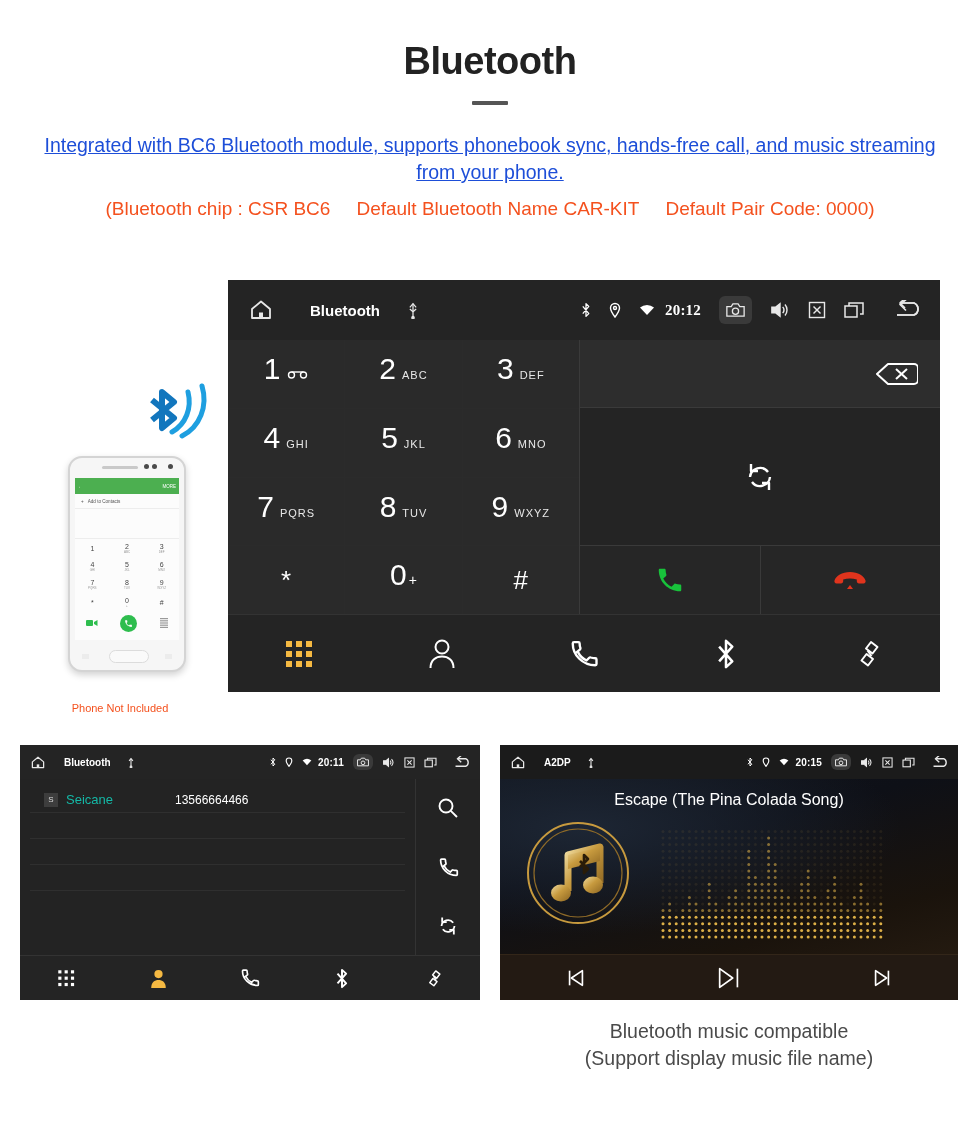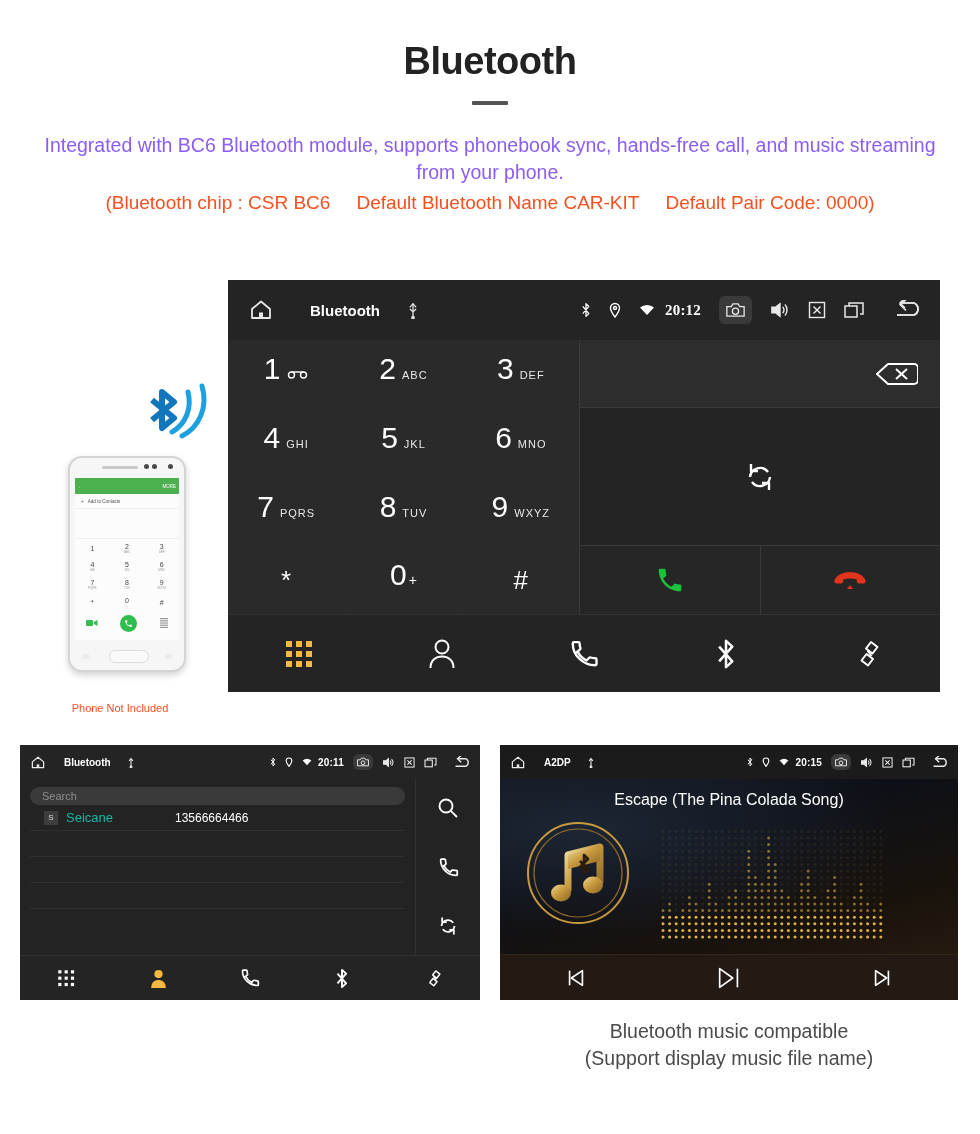--- a/index.html
+++ b/index.html
@@ -20,30 +20,31 @@
     letter-spacing: -0.5px;
     padding-top: 40px;
   }
   .title-rule {
     width: 36px; height: 4px; background: #555;
     margin: 18px auto 0 auto; border-radius: 1px;
   }
   .intro {
     text-align: center;
     font-size: 19.5px;
-    color: #8b5cf6;
+    color: #1d4ed8;
     line-height: 27px;
     margin-top: 27px;
     padding: 0 40px;
+    text-decoration: underline;
   }
   .specs {
     text-align: center;
     font-size: 19px;
     color: #f4511e;
-    margin-top: 6px;
+    margin-top: 12px;
     white-space: nowrap;
   }
   .specs span { padding: 0 0; }
   .spec-gap { display: inline-block; width: 26px; }
 
   
   .unit { background: #1e1e1e; position: absolute; }
   .statusbar {
     display: flex; align-items: center;
     background: #242424;
@@ -618,21 +619,20 @@
           <svg width="19" height="13" viewBox="0 0 30 20" fill="none" stroke="#e8e8e8" stroke-width="2.2" stroke-linejoin="round">
             <path d="M4 16 H20 A6.5 6.5 0 0 0 20 4 H8"></path>
               <path d="M13 9.5 L7 4 L13 -1"></path>
           </svg>
         </span>
       </div>
     </div>
 
     <div class="pb-body">
       <div class="pb-list">
-        <div class="pb-search">Search</div>
         <div class="pb-row">
           <span class="pb-badge">S</span>
           <span class="pb-name">Seicane</span>
           <span class="pb-num">13566664466</span>
         </div>
         <div class="pb-empty"></div>
         <div class="pb-empty"></div>
         <div class="pb-empty"></div>
       </div>
       <div class="pb-side">

